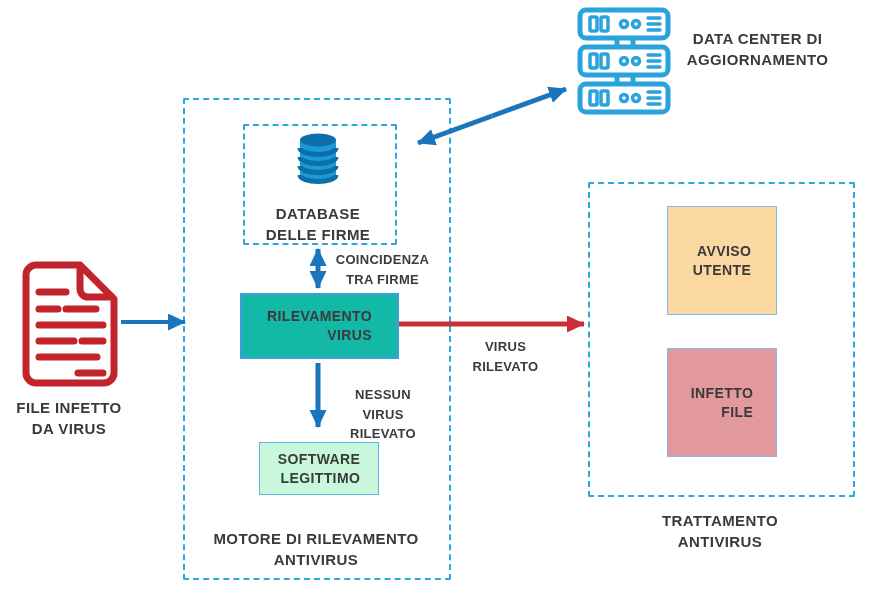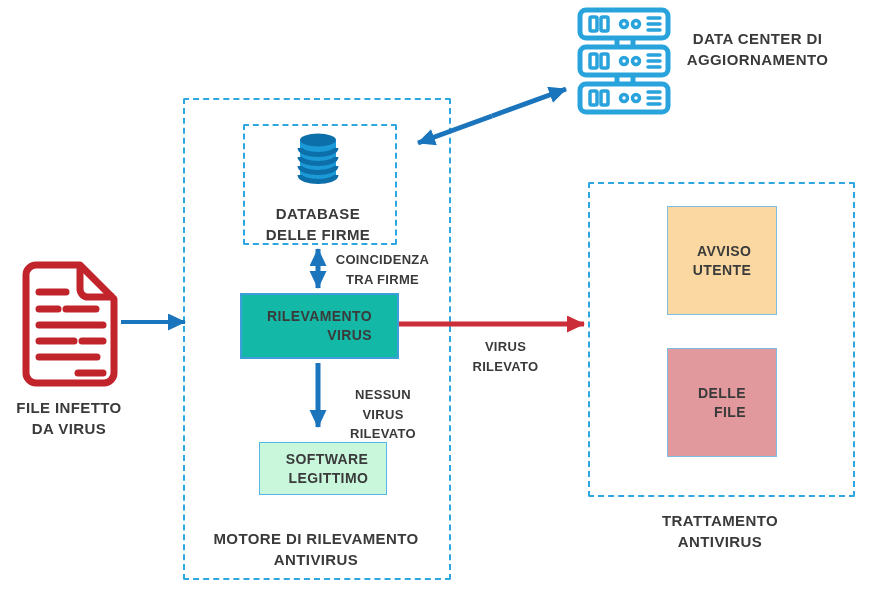--- a/index.html
+++ b/index.html
@@ -9,21 +9,21 @@
     color:#3a3a3a;background:#ffffff;
   }
   .layer{position:absolute;left:0;top:0;}
   .dash-box{position:absolute;border:2px dashed #2ea7e0;border-radius:2px;background:transparent;}
   .node{
     position:absolute;display:flex;align-items:center;justify-content:center;
     text-align:right;font-size:14px;font-weight:600;letter-spacing:.4px;
     white-space:pre-line;line-height:1.35;
   }
   .node.detect{background:#14b8a6;border:2px solid #3f9ed9;}
-  .node.legit{background:#c8f7dc;border:1.5px solid #56b7e6;padding-left:8px;}
+  .node.legit{background:#c8f7dc;border:1.5px solid #56b7e6;}
   .node.warn{background:#fbd8a2;border:1.5px solid #7fbde4;}
   .node.block{background:#e2999d;border:1.5px solid #7fbde4;}
   .lbl{
     position:absolute;text-align:center;font-weight:600;letter-spacing:.4px;
     white-space:pre-line;line-height:1.4;
   }
   .lbl.big{font-size:15px;}
   .lbl.small{font-size:13px;line-height:1.5;letter-spacing:.3px;}
 </style>
 </head>
@@ -129,21 +129,21 @@
 
   <div class="node detect" style="left:240px;top:293px;width:155px;height:62px;">RILEVAMENTO
 VIRUS</div>
 
   <div class="node legit" style="left:259px;top:442px;width:118px;height:51px;">SOFTWARE
 LEGITTIMO</div>
 
   <div class="node warn" style="left:667px;top:206px;width:108px;height:107px;">AVVISO
 UTENTE</div>
 
-  <div class="node block" style="left:667px;top:348px;width:108px;height:107px;">DELLE
+  <div class="node block" style="left:667px;top:348px;width:108px;height:107px;">INFETTO
 FILE</div>
 
   <div class="lbl big" style="left:238px;top:203px;width:160px;">DATABASE
 DELLE FIRME</div>
 
   <div class="lbl big" style="left:675px;top:28px;width:165px;">DATA CENTER DI
 AGGIORNAMENTO</div>
 
   <div class="lbl big" style="left:8px;top:397px;width:122px;">FILE INFETTO
 DA VIRUS</div>

